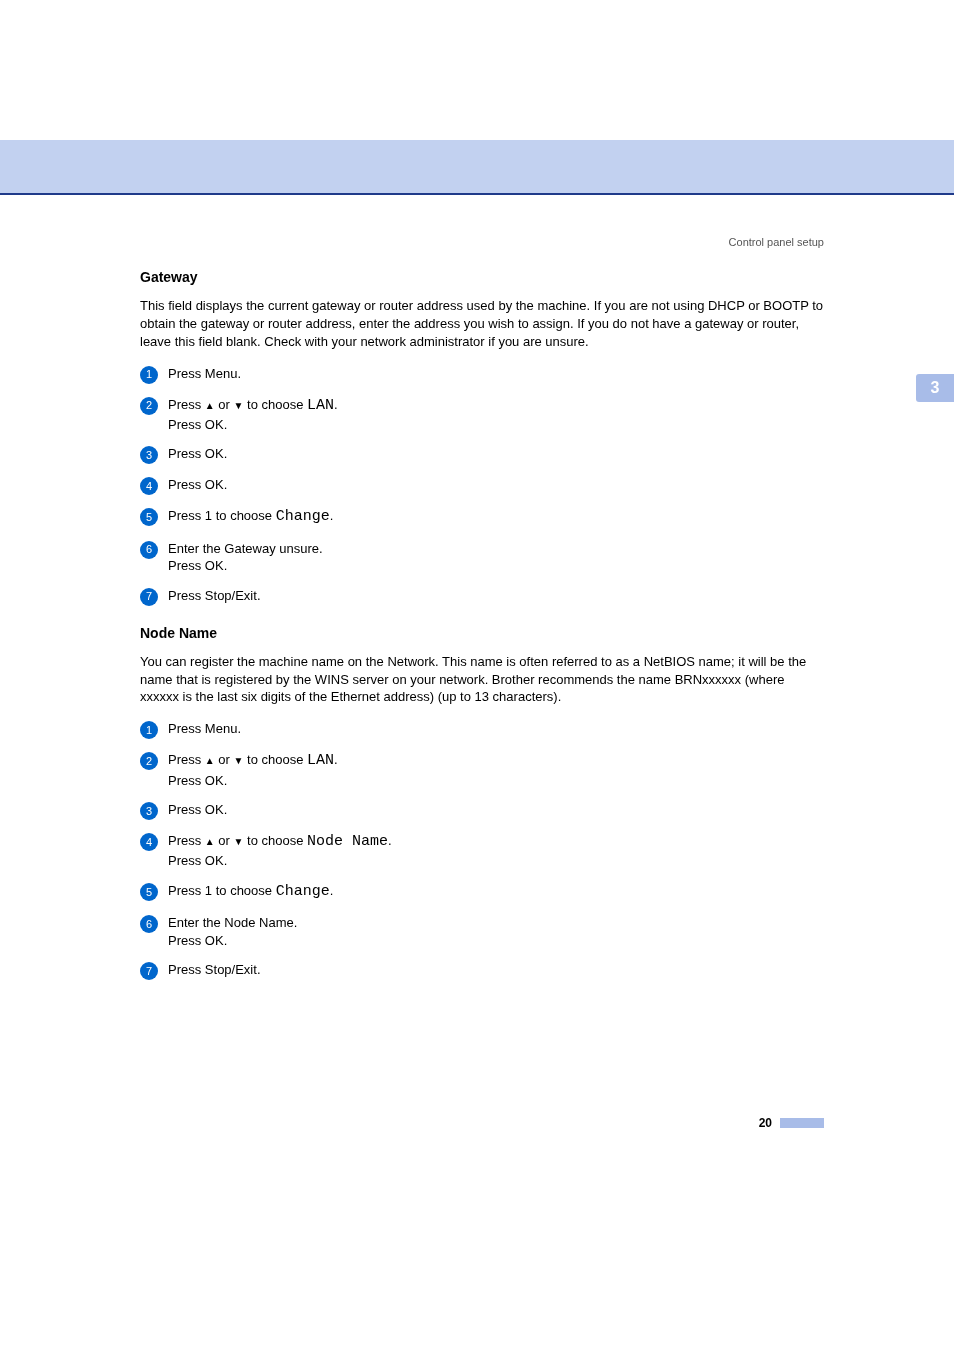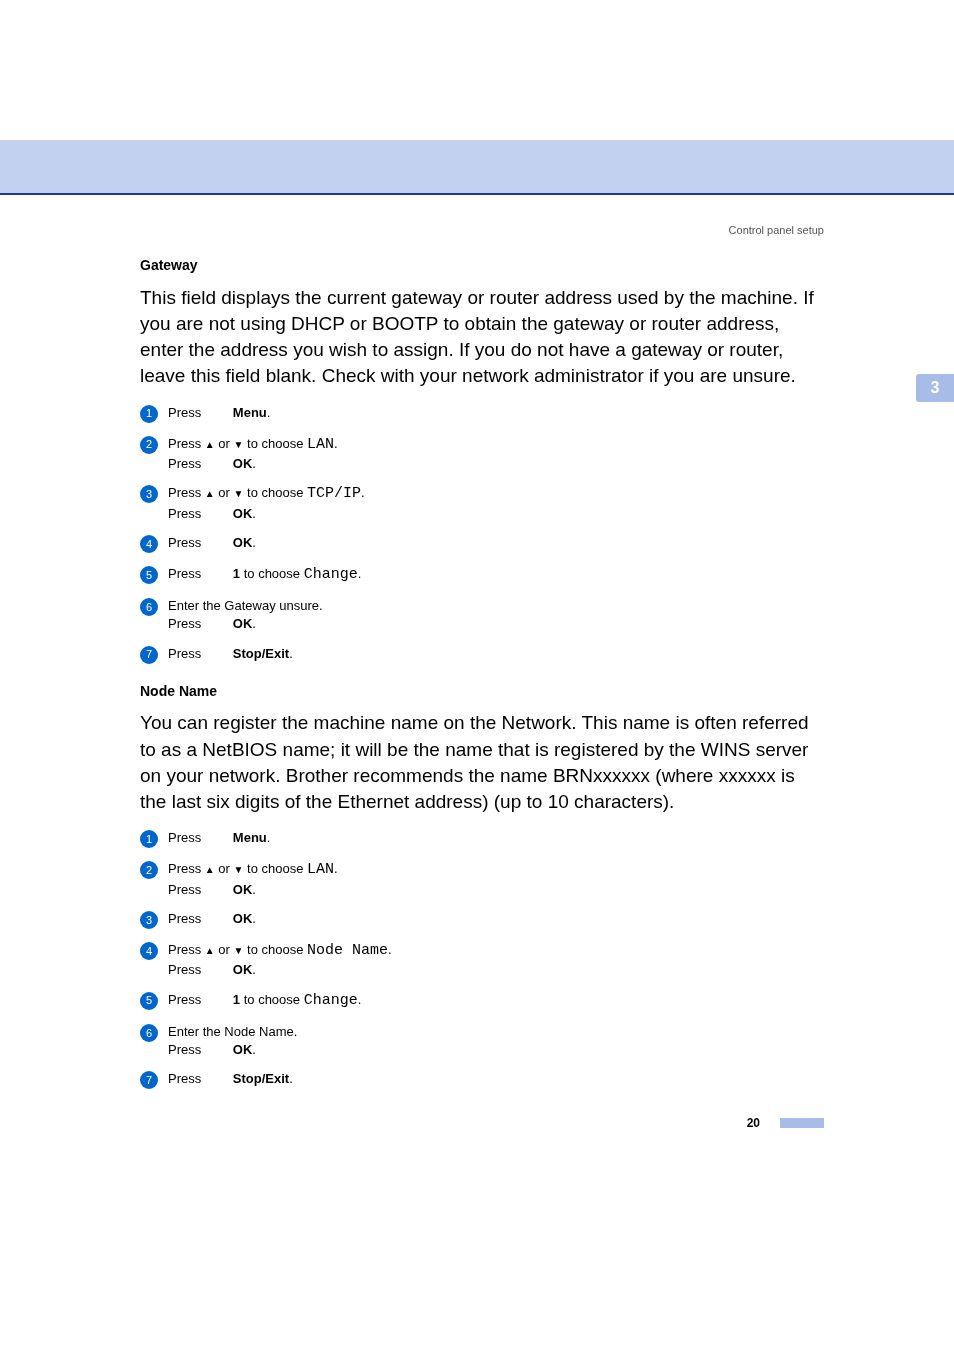--- a/index.html
+++ b/index.html
@@ -17,21 +17,21 @@
       background: #c2d1f0;
       height: 55px;
       border-bottom: 2px solid #1f3a8a;
       width: 100%;
     }
     .header-section {
       padding: 0 130px 0 140px;
       text-align: right;
       font-size: 11px;
       color: #555;
-      margin-top: 28px;
+      margin-top: 40px;
       margin-bottom: 10px;
     }
     .page-tab {
       position: absolute;
       right: 0;
       top: 374px;
       background: #a8bce8;
       color: #fff;
       font-weight: bold;
       font-size: 16px;
@@ -46,21 +46,21 @@
       padding: 0 130px 0 140px;
     }
     .section-title {
       font-weight: bold;
       font-size: 14px;
       margin-top: 18px;
       margin-bottom: 10px;
     }
     .body-text {
       margin-bottom: 14px;
-      font-size: 19px;
+      font-size: 13px;
       line-height: 1.38;
     }
     .step {
       display: flex;
       align-items: flex-start;
       margin-bottom: 12px;
     }
     .step-badge {
       background: #0066cc;
       color: #fff;
@@ -75,33 +75,33 @@
       flex-shrink: 0;
       margin-right: 10px;
       margin-top: 1px;
     }
     .step-text { flex: 1; }
     .step-line { display: block; }
     .mono {
       font-family: "Courier New", Courier, monospace;
       font-size: 15px;
     }
-    .bold { font-weight: bold; margin-left: 28px; }
+    .bold { font-weight: normal; }
     .arrows { font-size: 10px; }
     .footer {
       position: absolute;
       bottom: 220px;
       right: 130px;
       display: flex;
       align-items: center;
     }
     .page-num {
       font-weight: bold;
       font-size: 12px;
-      margin-right: 20px;
+      margin-right: 8px;
     }
     .footer-bar {
       width: 44px;
       height: 10px;
       background: #a8bce8;
     }
     .top-spacer {
       height: 140px;
     }
   </style>
@@ -133,21 +133,20 @@
     <div class="step-badge">2</div>
     <div class="step-text">
       <span class="step-line"><span>Press </span><span class="arrows">▲</span><span> or </span><span class="arrows">▼</span><span> to choose </span><span class="mono">LAN</span><span>.</span></span>
       <span class="step-line"><span>Press </span><span class="bold">OK</span><span>.</span></span>
     </div>
   </div>
 
   <div class="step">
     <div class="step-badge">3</div>
     <div class="step-text">
-      <span class="step-line"><span>Press </span><span class="arrows">▲</span><span> or </span><span class="arrows">▼</span><span> to choose </span><span class="mono">TCP/IP</span><span>.</span></span>
       <span class="step-line"><span>Press </span><span class="bold">OK</span><span>.</span></span>
     </div>
   </div>
 
   <div class="step">
     <div class="step-badge">4</div>
     <div class="step-text">
       <span class="step-line"><span>Press </span><span class="bold">OK</span><span>.</span></span>
     </div>
   </div>
@@ -168,21 +167,21 @@
   </div>
 
   <div class="step">
     <div class="step-badge">7</div>
     <div class="step-text">
       <span class="step-line"><span>Press </span><span class="bold">Stop/Exit</span><span>.</span></span>
     </div>
   </div>
 
   <div class="section-title">Node Name</div>
-  <p class="body-text">You can register the machine name on the Network. This name is often referred to as a NetBIOS name; it will be the name that is registered by the WINS server on your network. Brother recommends the name BRNxxxxxx (where xxxxxx is the last six digits of the Ethernet address) (up to 10 characters).</p>
+  <p class="body-text">You can register the machine name on the Network. This name is often referred to as a NetBIOS name; it will be the name that is registered by the WINS server on your network. Brother recommends the name BRNxxxxxx (where xxxxxx is the last six digits of the Ethernet address) (up to 13 characters).</p>
 
   <div class="step">
     <div class="step-badge">1</div>
     <div class="step-text">
       <span class="step-line"><span>Press </span><span class="bold">Menu</span><span>.</span></span>
     </div>
   </div>
 
   <div class="step">
     <div class="step-badge">2</div>

